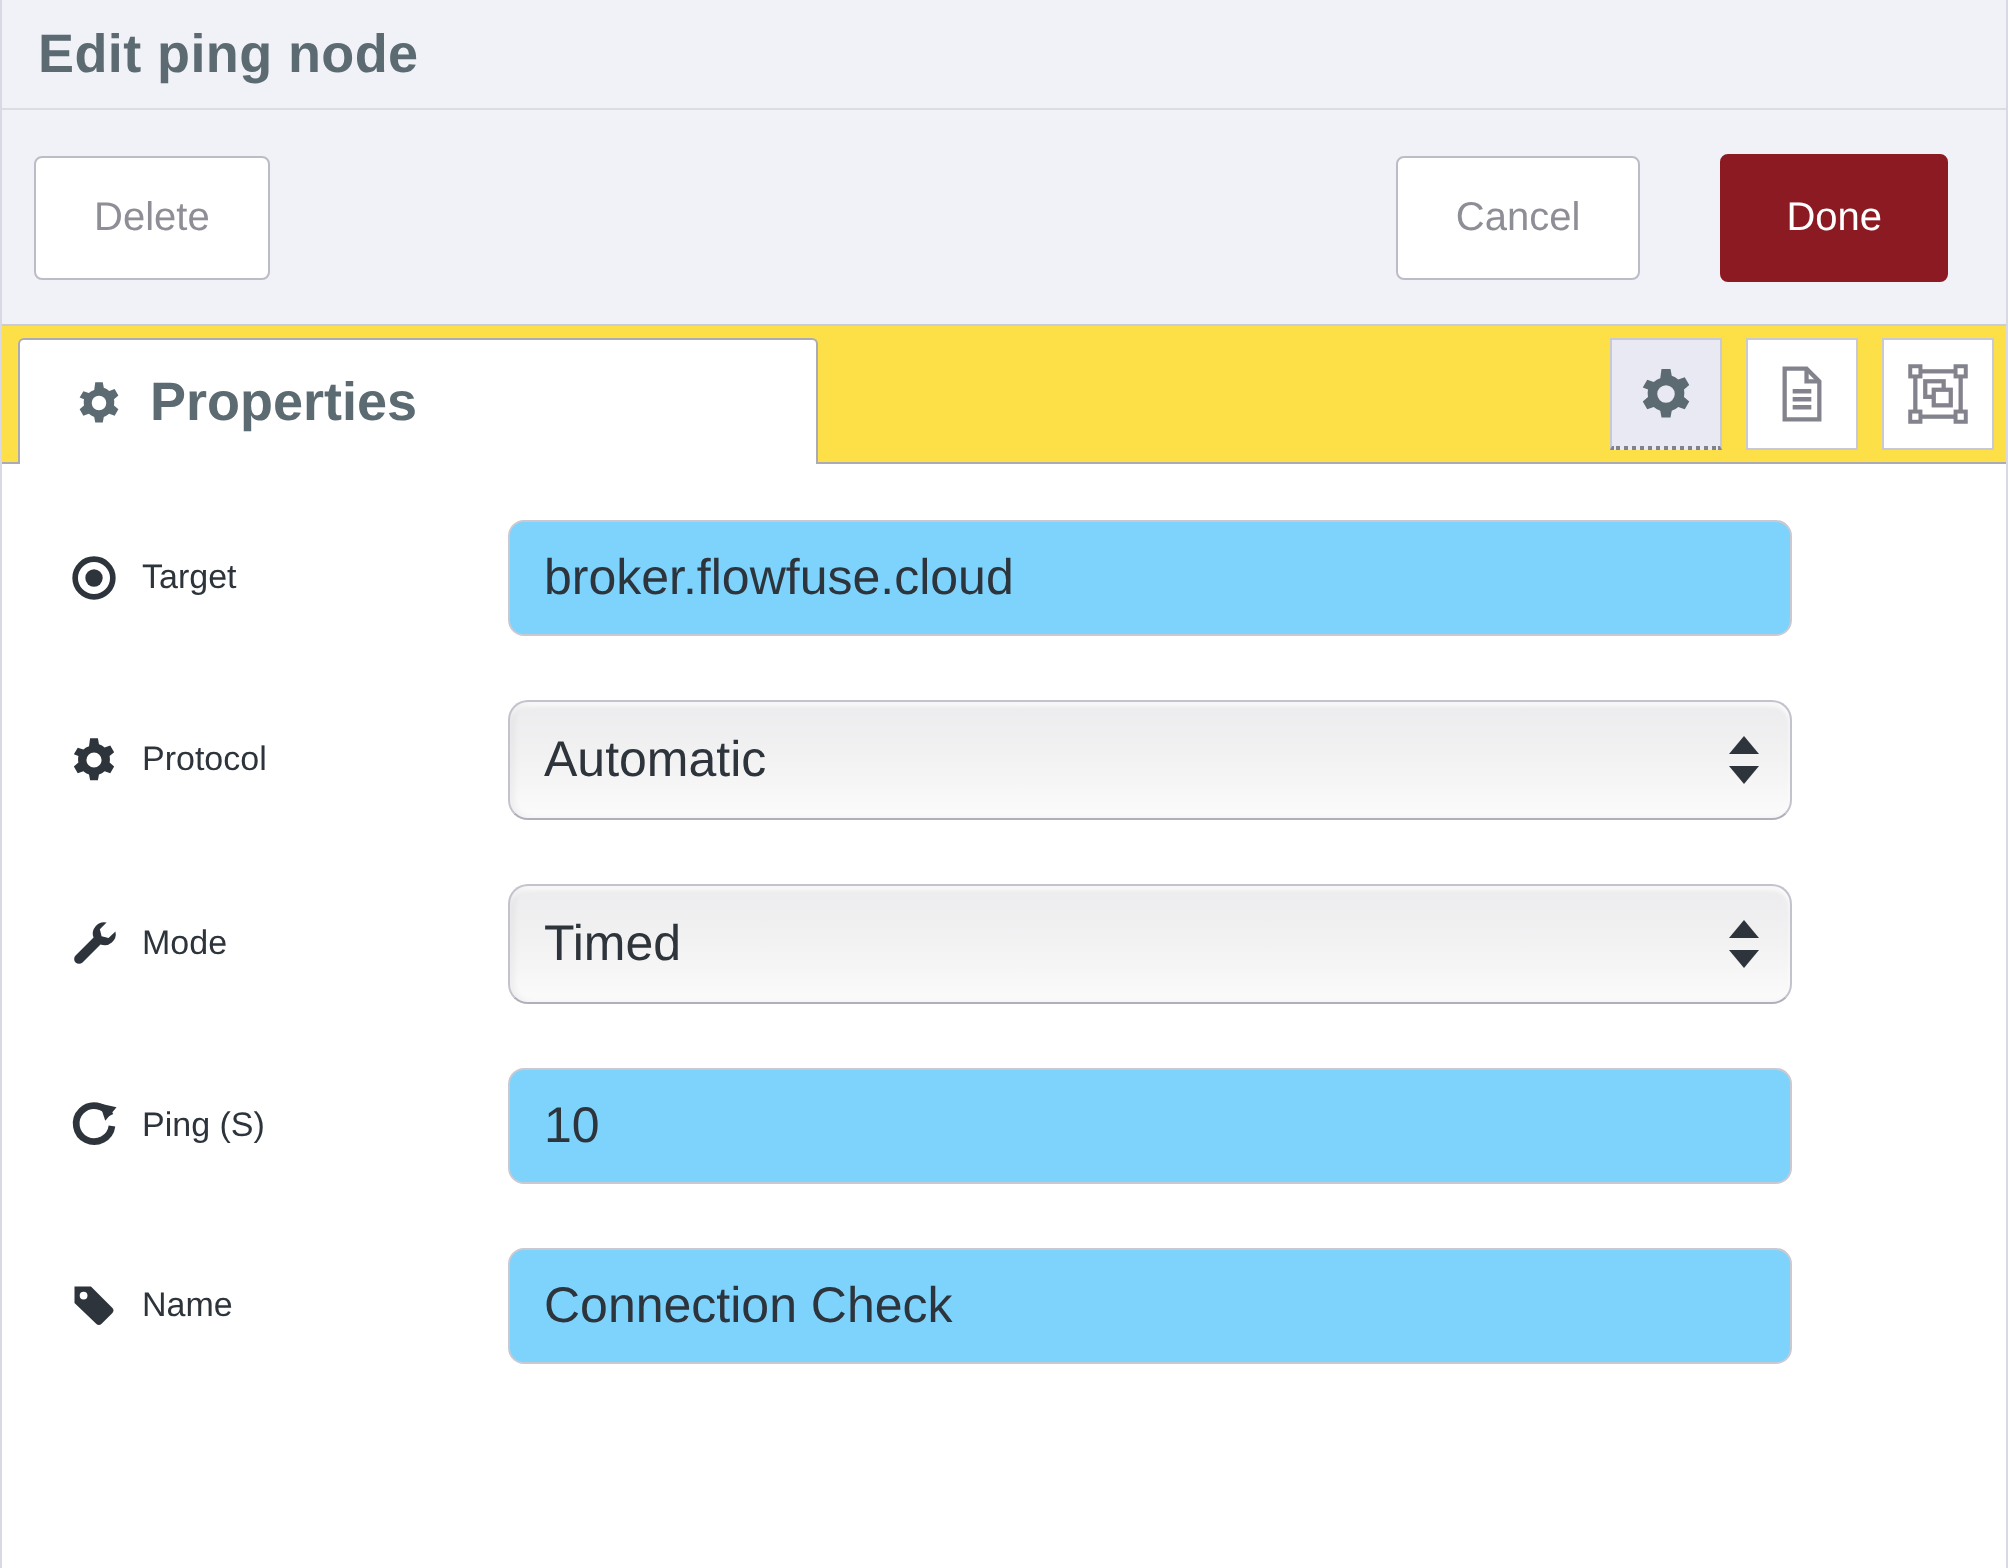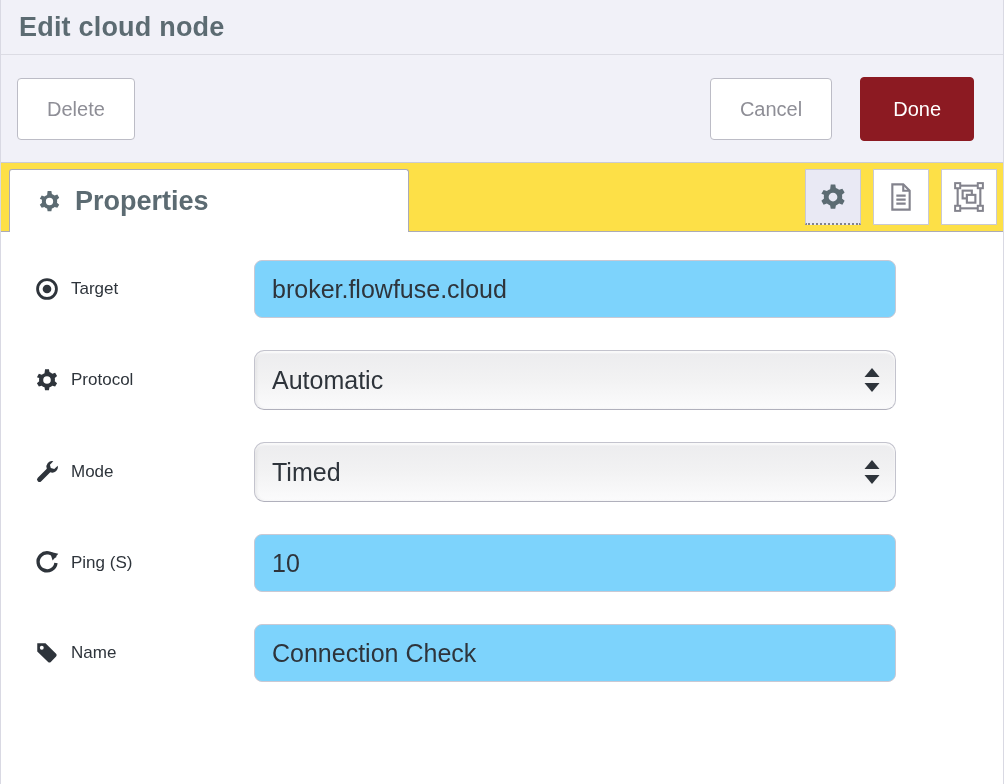--- a/index.html
+++ b/index.html
@@ -33,21 +33,21 @@
     font-family:inherit; cursor:pointer; line-height:1;
   }
   .btn-plain {
     background:#ffffff; border:1px solid #bcbcc6; color:#8E8E96;
     padding:0 29px;
   }
   .btn-red {
     background:#8C1A22; border:1px solid #8C1A22; color:#ffffff;
     padding:0 32px; height:64px;
   }
-  .bar-right { display:flex; align-items:center; gap:28px; }
+  .bar-right { display:flex; align-items:center; gap:40px; }
 
   
   .tab-row {
     height:69px; background:#fde047;
     border-bottom:1px solid #ababb6;
     display:flex; align-items:flex-end; padding-left:8px;
     position:relative;
   }
   .tab {
     width:400px; height:63px; background:#ffffff;
@@ -100,21 +100,21 @@
     position:absolute; right:13px; top:50%; transform:translateY(-50%);
     display:flex; align-items:center;
   }
 </style>
 </head>
 <body>
 
 <div class="dialog">
 
   <div class="dlg-header">
-    <span class="dlg-title">Edit cloud node</span>
+    <span class="dlg-title">Edit ping node</span>
   </div>
 
   <div class="button-bar">
     <button class="btn btn-plain">Delete</button>
     <div class="bar-right">
       <button class="btn btn-plain">Cancel</button>
       <button class="btn btn-red">Done</button>
     </div>
   </div>
 

